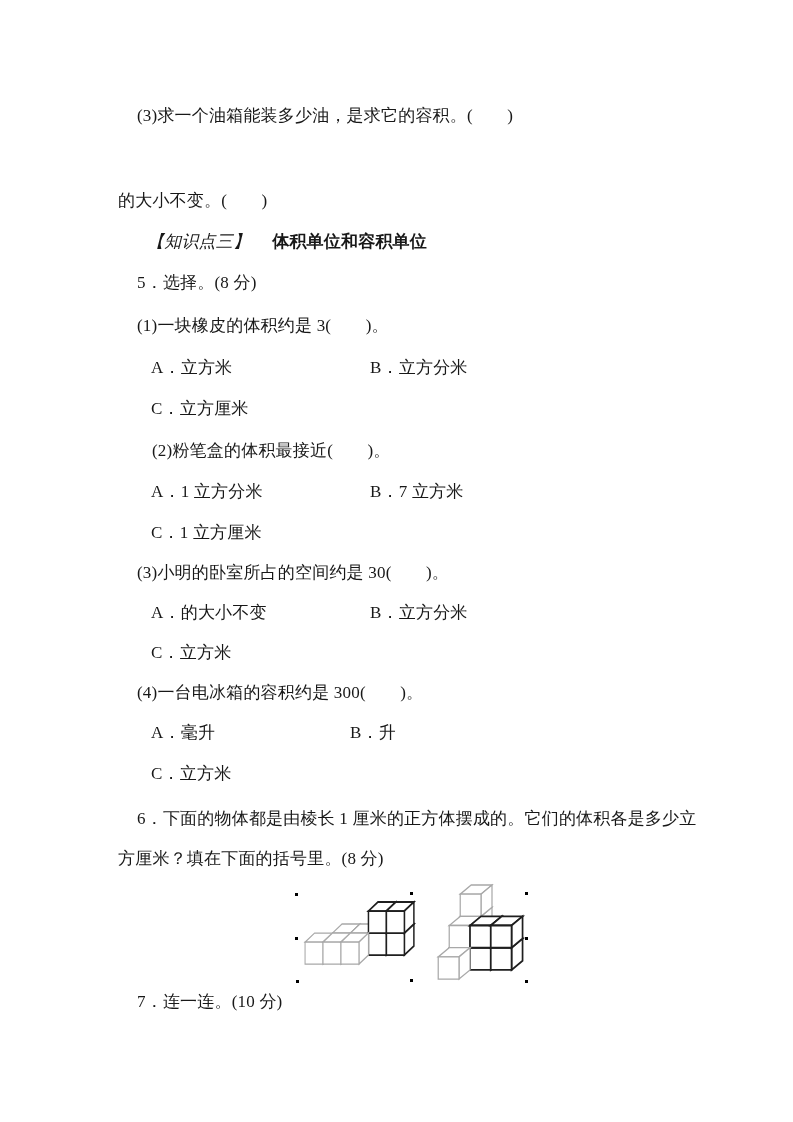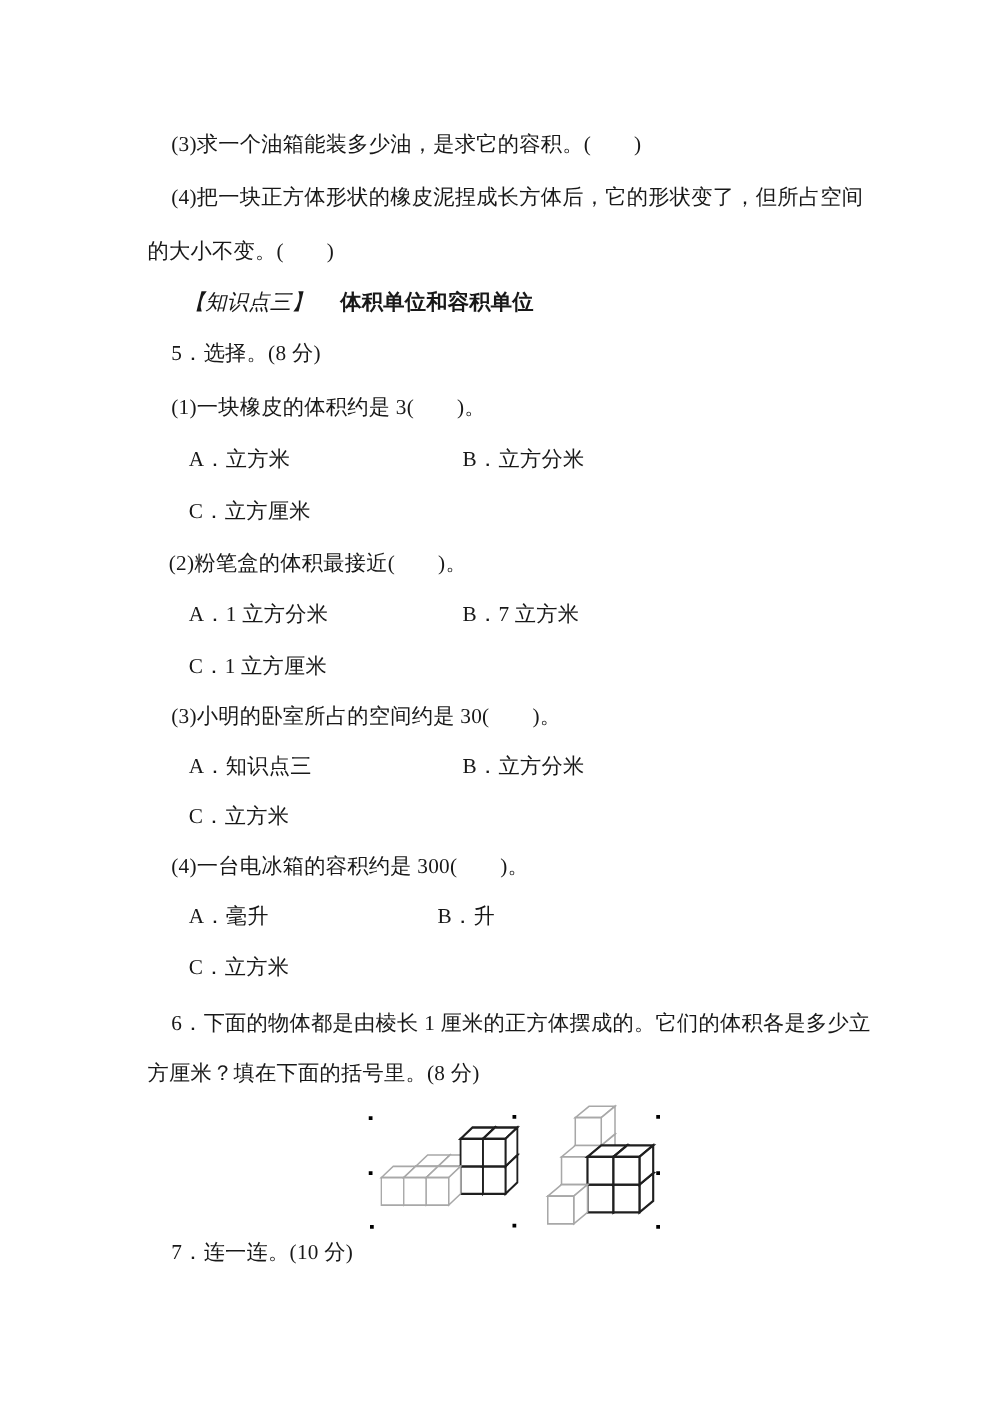--- a/index.html
+++ b/index.html
@@ -31,41 +31,40 @@
     background:#000;
   }
   .figsvg{position:absolute;overflow:visible;}
 </style>
 </head>
 <body>
 
 <div class="page">
 
   <div class="ln" style="left:137px;top:105px">(3)求一个油箱能装多少油，是求它的容积。(　　)</div>
-  <div class="ln" style="left:137px;top:147px">(4)把一块正方体形状的橡皮泥捏成长方体后，它的形状变了，但所占空间</div>
   <div class="ln" style="left:118px;top:190px">的大小不变。(　　)</div>
 
   <div class="ln" style="left:147px;top:231px">
     <span class="kp-tag">【知识点三】</span><span class="kp-title">体积单位和容积单位</span>
   </div>
 
   <div class="ln" style="left:137px;top:272px">5．选择。(8 分)</div>
 
   <div class="ln" style="left:137px;top:315px">(1)一块橡皮的体积约是 3(　　)。</div>
   <div class="ln" style="left:151px;top:357px">A．立方米</div>
   <div class="ln" style="left:370px;top:357px">B．立方分米</div>
   <div class="ln" style="left:151px;top:398px">C．立方厘米</div>
 
-  <div class="ln" style="left:135px;top:440px">(2)粉笔盒的体积最接近(　　)。</div>
+  <div class="ln" style="left:152px;top:440px">(2)粉笔盒的体积最接近(　　)。</div>
   <div class="ln" style="left:151px;top:481px">A．1 立方分米</div>
   <div class="ln" style="left:370px;top:481px">B．7 立方米</div>
   <div class="ln" style="left:151px;top:522px">C．1 立方厘米</div>
 
   <div class="ln" style="left:137px;top:562px">(3)小明的卧室所占的空间约是 30(　　)。</div>
-  <div class="ln" style="left:151px;top:602px">A．知识点三</div>
+  <div class="ln" style="left:151px;top:602px">A．的大小不变</div>
   <div class="ln" style="left:370px;top:602px">B．立方分米</div>
   <div class="ln" style="left:151px;top:642px">C．立方米</div>
 
   <div class="ln" style="left:137px;top:682px">(4)一台电冰箱的容积约是 300(　　)。</div>
   <div class="ln" style="left:151px;top:722px">A．毫升</div>
   <div class="ln" style="left:350px;top:722px">B．升</div>
   <div class="ln" style="left:151px;top:763px">C．立方米</div>
 
   <div class="ln" style="left:137px;top:808px">6．下面的物体都是由棱长 1 厘米的正方体摆成的。它们的体积各是多少立</div>
   <div class="ln" style="left:118px;top:848px">方厘米？填在下面的括号里。(8 分)</div>

